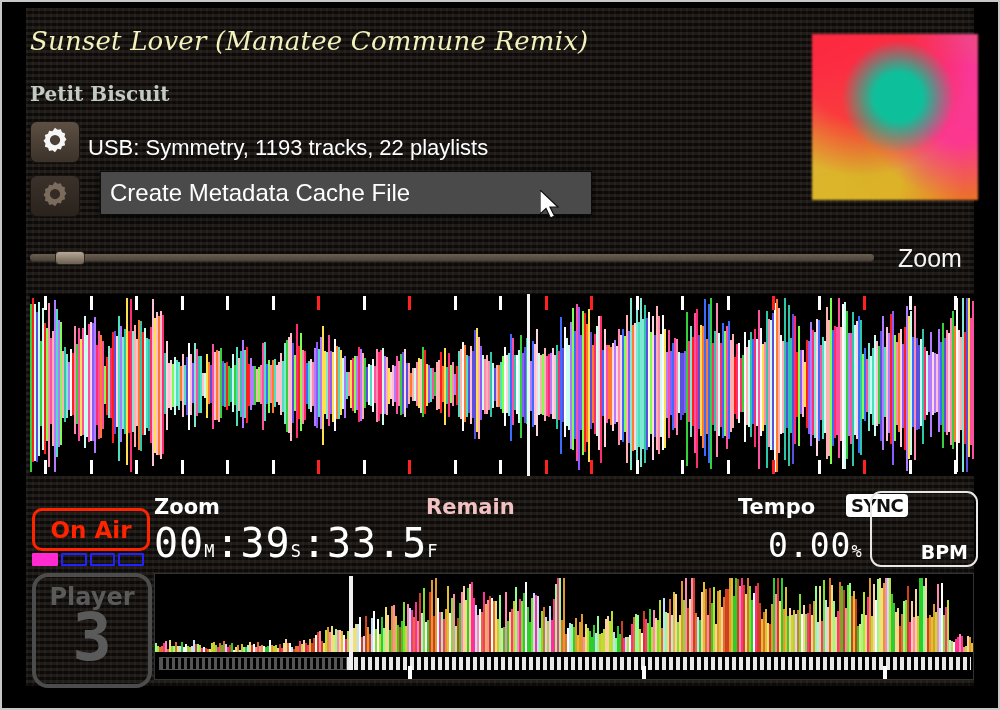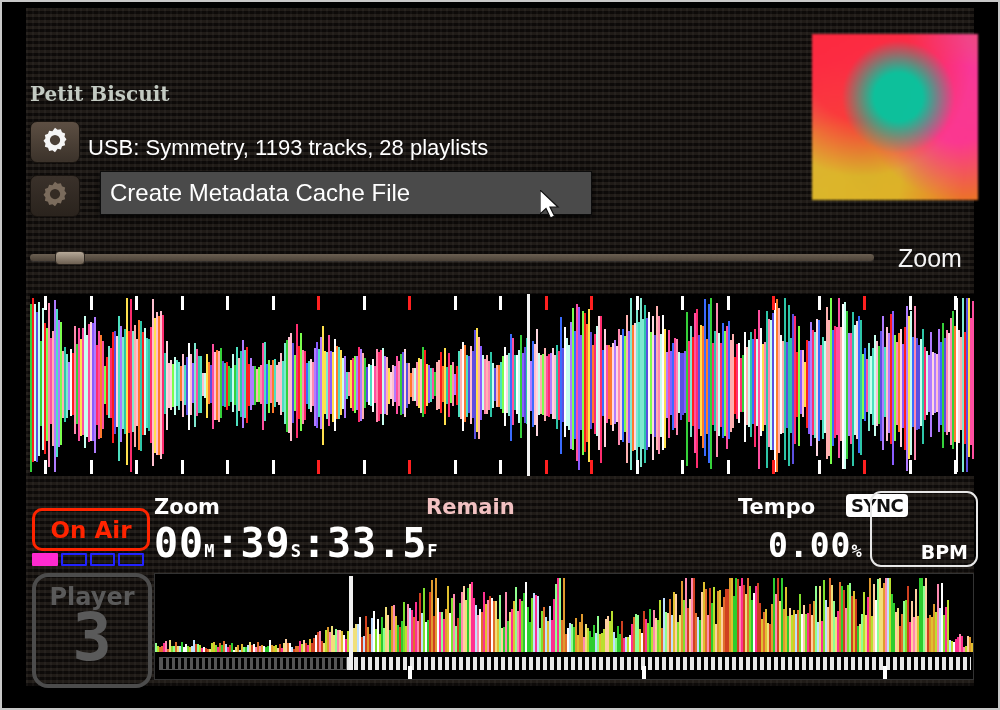--- a/index.html
+++ b/index.html
@@ -75,21 +75,21 @@
   #player-word{position:absolute;left:0;top:6px;width:100%;text-align:center;
                font-family:"DejaVu Sans",sans-serif;font-size:24px;font-weight:bold;color:#5a5a5a;}
   #player-num{position:absolute;left:0;top:28px;width:100%;text-align:center;
               font-family:"DejaVu Sans Mono",monospace;font-size:66px;font-weight:bold;color:#5a5a5a;line-height:1;}
 
   .cap{position:absolute;font-family:"DejaVu Sans",sans-serif;font-weight:bold;font-size:21px;}
   #cap-time{left:128px;top:487px;color:#ffffff;}
   #cap-remain{left:400px;top:487px;color:#f2c2c2;}
   #cap-tempo{left:712px;top:487px;color:#ffffff;}
 
-  .lcd{position:absolute;font-family:"DejaVu Sans Mono",monospace;font-weight:bold;letter-spacing:1px;}
+  .lcd{position:absolute;font-family:"DejaVu Sans Mono",monospace;font-weight:normal;letter-spacing:1px;}
   #time-val{left:128px;top:512px;font-size:40px;color:#ffffff;}
   #remain-val{left:400px;top:512px;font-size:40px;color:#f4c4c4;}
   #tempo-val{left:742px;top:518px;font-size:33px;color:#ffffff;}
   .sub{font-size:17px;vertical-align:baseline;}
 
   #sync{position:absolute;left:820px;top:486px;padding:1px 5px;background:#ffffff;border-radius:4px;
         font-family:"DejaVu Sans",sans-serif;font-weight:bold;font-size:18px;color:#111;letter-spacing:-.5px;}
   #bpm-box{position:absolute;left:844px;top:483px;width:104px;height:72px;border:2px solid #e8e8e8;border-radius:11px;}
   #bpm-val{position:absolute;right:8px;top:2px;font-family:"DejaVu Sans Mono",monospace;font-weight:bold;
            font-size:38px;color:#ffffff;}
@@ -119,41 +119,42 @@
   #cursor{position:absolute;left:540px;top:190px;z-index:60;}
 </style>
 </head>
 <body>
 
 <div id="frame">
   <div id="bezel"></div>
 
   <div id="panel">
 
+    <div id="title">Sunset Lover (Manatee Commune Remix)</div>
     <div id="artist">Petit Biscuit</div>
 
     <div id="art"></div>
 
     <div class="gear-btn" id="gear1">
       <span class="gear-glyph">
         <svg width="30" height="30" viewBox="0 0 24 24">
           <path fill="#f5f5f5" d="M12 2.2l2.1 1.6 2.6-.5.9 2.5 2.5.9-.5 2.6 1.6 2.1-1.6 2.1.5 2.6-2.5.9-.9 2.5-2.6-.5L12 21.8l-2.1-1.6-2.6.5-.9-2.5-2.5-.9.5-2.6L2.8 12.6l1.6-2.1-.5-2.6 2.5-.9.9-2.5 2.6.5z"></path>
           <circle cx="12" cy="12" r="4.1" fill="#4b4037"></circle>
         </svg>
       </span>
     </div>
     <div class="gear-btn dim" id="gear2">
       <span class="gear-glyph">
         <svg width="30" height="30" viewBox="0 0 24 24">
           <path fill="#7a6b5c" d="M12 2.2l2.1 1.6 2.6-.5.9 2.5 2.5.9-.5 2.6 1.6 2.1-1.6 2.1.5 2.6-2.5.9-.9 2.5-2.6-.5L12 21.8l-2.1-1.6-2.6.5-.9-2.5-2.5-.9.5-2.6L2.8 12.6l1.6-2.1-.5-2.6 2.5-.9.9-2.5 2.6.5z"></path>
           <circle cx="12" cy="12" r="4.1" fill="#342b24"></circle>
         </svg>
       </span>
     </div>
-    <div id="usb-line">USB: Symmetry, 1193 tracks, 28 playlists</div>
+    <div id="usb-line">USB: Symmetry, 1193 tracks, 22 playlists</div>
 
     <div id="zoom-track"></div>
     <div id="zoom-thumb"></div>
     <div id="zoom-label">Zoom</div>
 
     <div id="wave">
         <div class="wbar" style="left:0px;height:80.7px;background:#35d13a"></div>
         <div class="wbar2" style="left:0px;height:86.8px;background:#35d13a"></div>
         <div class="wbar" style="left:2px;height:87.4px;background:#ff1f1f"></div>
         <div class="wbar2" style="left:2px;height:76.5px;background:#ff1f1f"></div>

